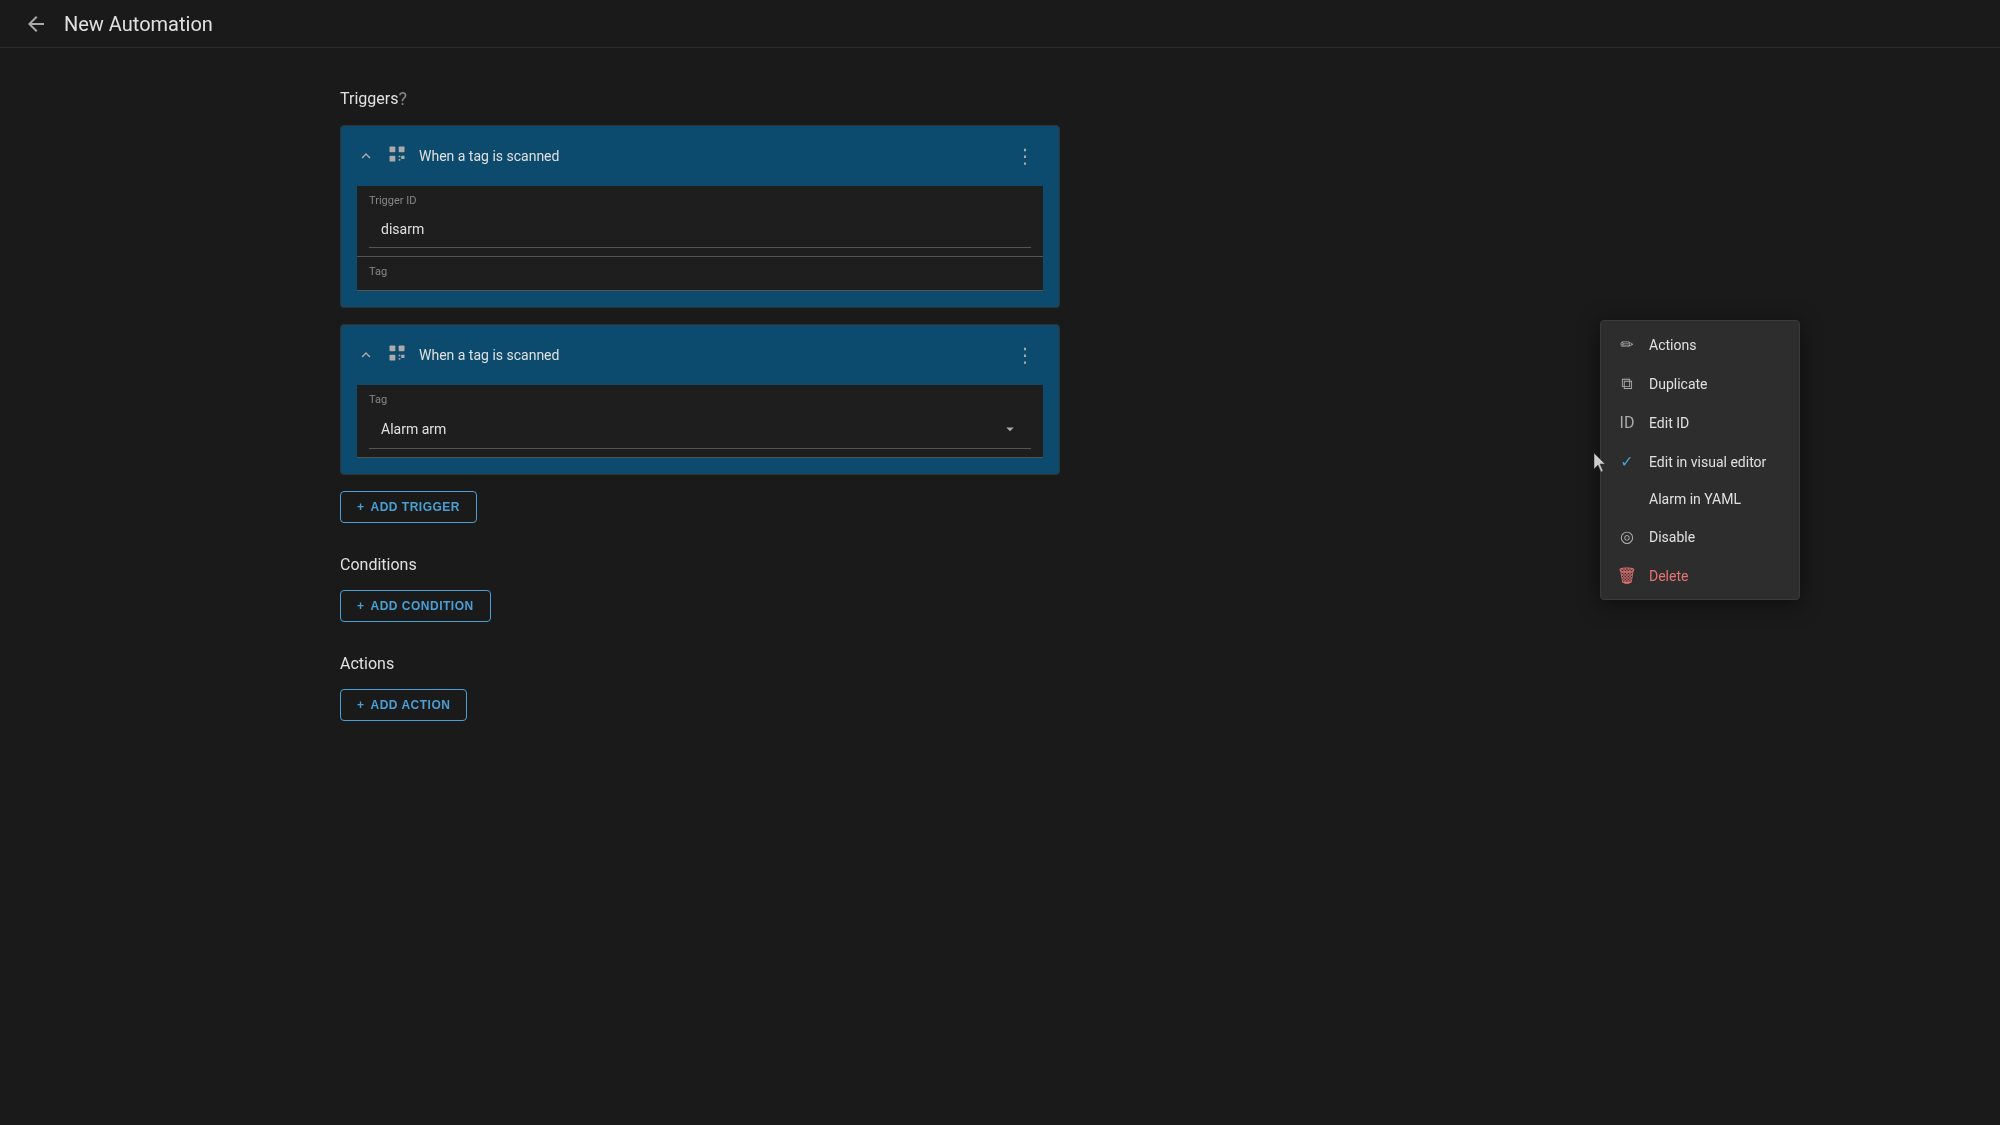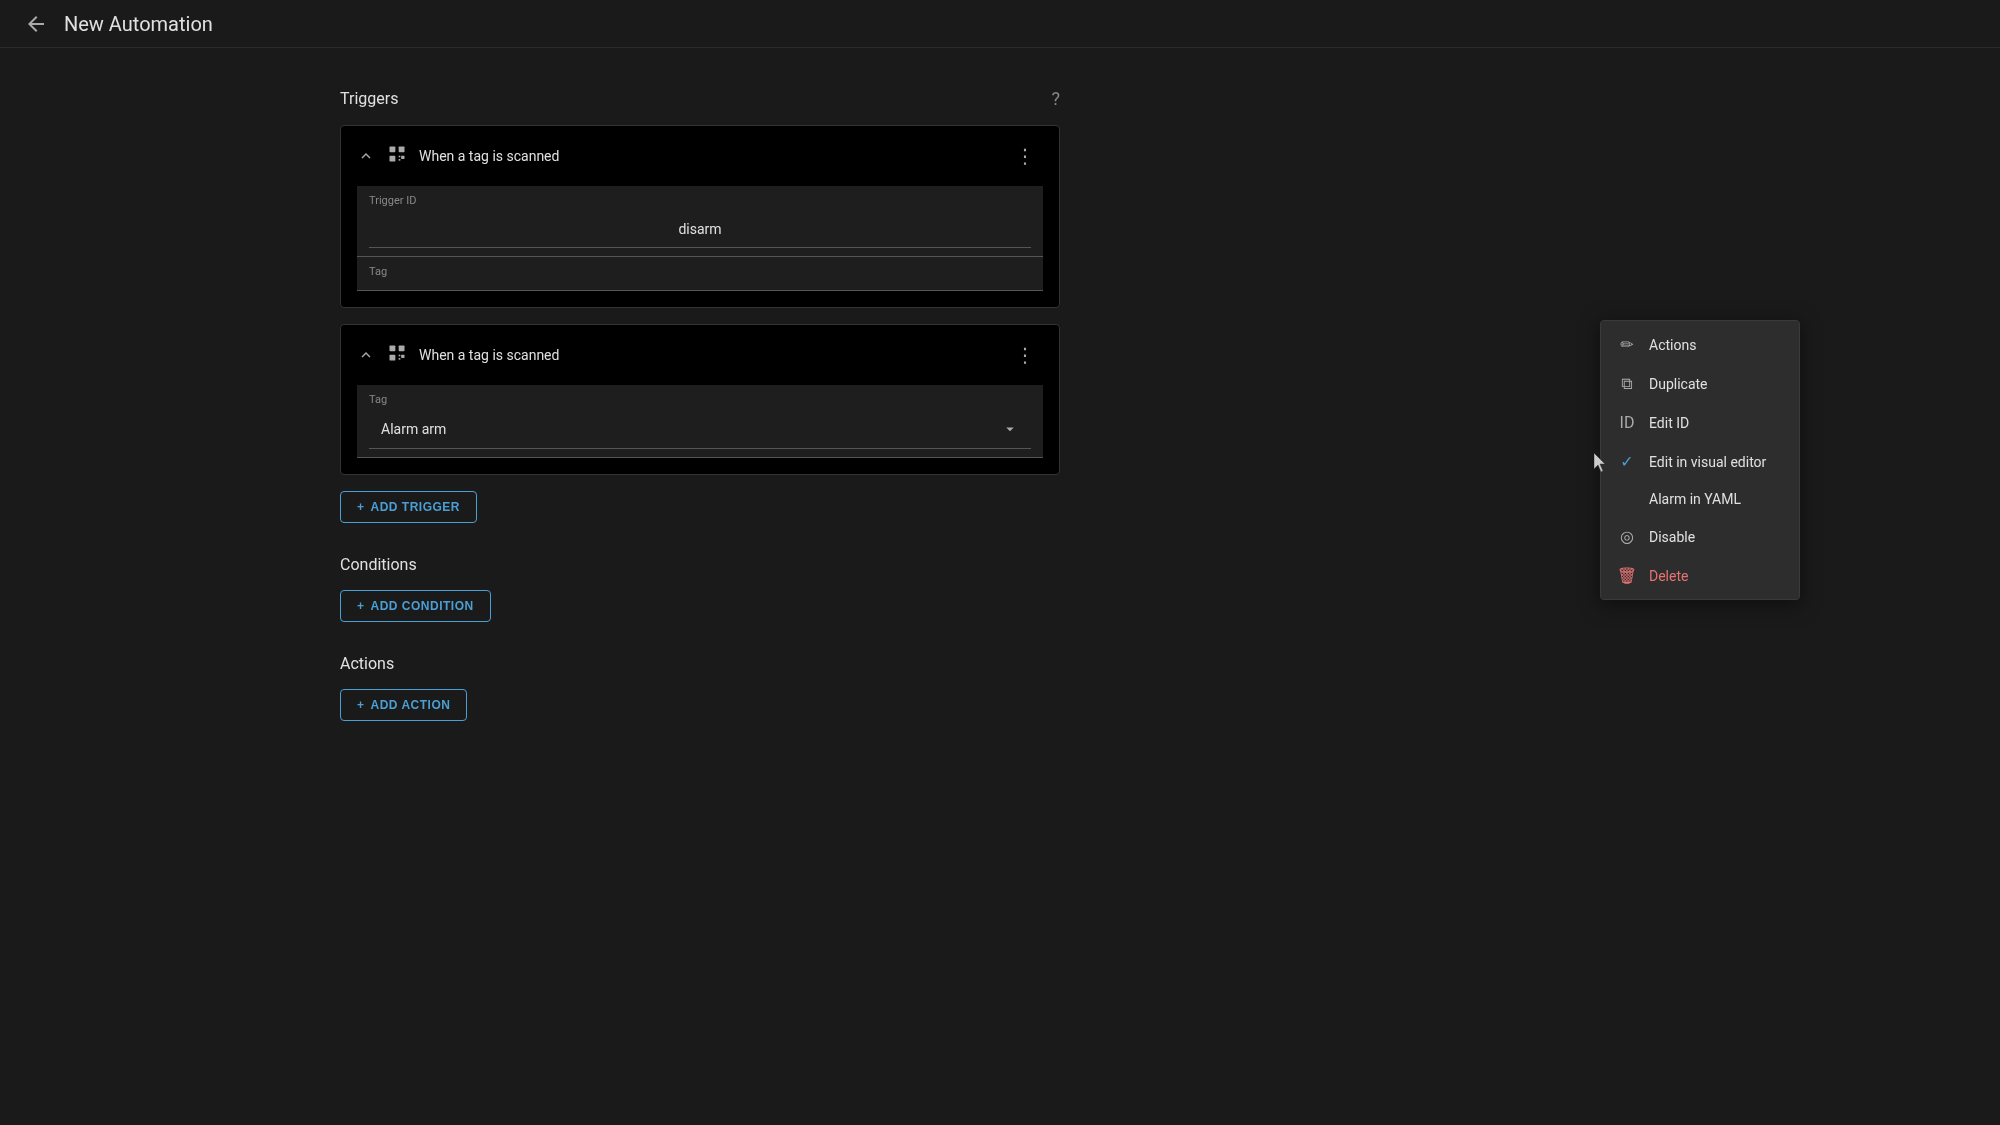--- a/index.html
+++ b/index.html
@@ -35,35 +35,35 @@
       font-weight: 400;
       color: #e0e0e0;
     }
     .main-content {
       padding: 40px 340px;
       max-width: 1400px;
     }
     .section-header {
       display: flex;
       align-items: center;
-      justify-content: space-between;
+      justify-content: flex-start;
       margin-bottom: 16px;
     }
     .section-title {
       font-size: 16px;
       font-weight: 400;
       color: #e0e0e0;
     }
     .help-icon {
       color: #888;
       cursor: pointer;
       font-size: 18px;
     }
     .trigger-card {
-      background: #000000;
+      background: #0c4a6e;
       border-radius: 4px;
       margin-bottom: 16px;
       border: 1px solid #333;
     }
     .trigger-card-header {
       display: flex;
       align-items: center;
       padding: 14px 16px;
       justify-content: space-between;
     }
@@ -109,21 +109,20 @@
       color: #888;
       margin-bottom: 4px;
     }
     .field-value {
       font-size: 14px;
       color: #e0e0e0;
       padding: 10px 12px;
       background: #1e1e1e;
       border-bottom: 1px solid #555;
       border-radius: 2px 2px 0 0;
-      text-align: center;
     }
     .field-select {
       display: flex;
       align-items: center;
       justify-content: space-between;
       font-size: 14px;
       color: #e0e0e0;
       padding: 10px 12px;
       background: #1e1e1e;
       border-bottom: 1px solid #555;

